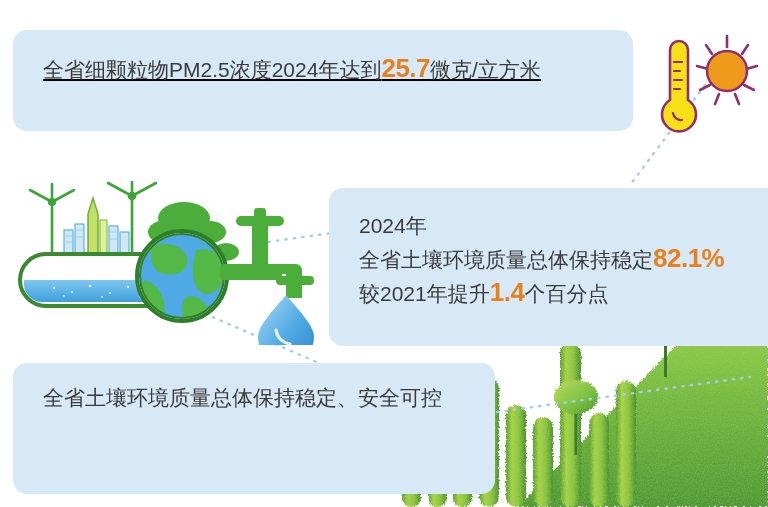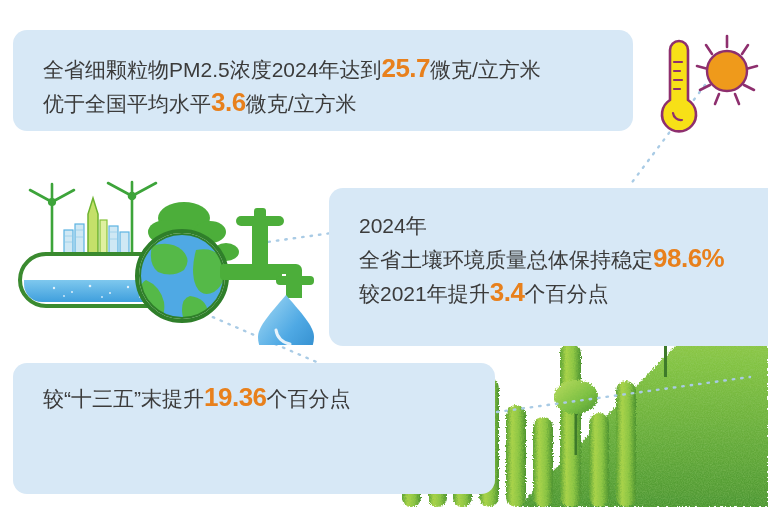--- a/index.html
+++ b/index.html
@@ -26,21 +26,21 @@
     letter-spacing:0px;
   }
   .num{
     color:#e8801c;
     font-weight:bold;
     font-size:26px;
     letter-spacing:-0.5px;
   }
   .lat{font-family:"Liberation Sans","DejaVu Sans",sans-serif;}
 
-  #box1{left:13px;top:30px;width:620px;height:101px;padding:22px 0 0 30px;}
+  #box1{left:13px;top:30px;width:620px;height:101px;padding:22px 0 0 30px;text-decoration:underline;}
   #box2{left:329px;top:188px;width:499px;height:158px;padding:21px 0 0 30px;}
   #box3{left:13px;top:363px;width:482px;height:131px;padding:18px 0 0 30px;}
 
   
   .dots{position:absolute;z-index:5;}
 
   
   .illus{position:absolute;z-index:4;}
   #thermo-sun{left:645px;top:28px;width:120px;height:125px;z-index:7;}
   #eco{left:14px;top:180px;width:320px;height:165px;z-index:7;}
@@ -261,36 +261,33 @@
     <g>
       <path d="M272 115 C 292 138, 300 148, 300 157 a 28 28 0 1 1 -56 0 c 0 -9 8 -19 28 -42 Z" fill="url(#gDrop)"></path>
       <path d="M262 150 a16 16 0 0 0 14 14" fill="none" stroke="#ffffff" stroke-width="3" stroke-linecap="round" opacity="0.85"></path>
     </g>
   </svg>
 
   <div class="callout" id="box1">
     <div class="ctext">
       <span>全省细颗粒物PM2.5浓度2024年达到</span><span class="num lat">25.7</span><span>微克/立方米</span>
     </div>
-    <div class="ctext">
-      <span>优于全国平均水平</span><span class="num lat">3.6</span><span>微克/立方米</span>
-    </div>
   </div>
 
   <div class="callout" id="box2">
     <div class="ctext">
       <span class="lat">2024年</span>
     </div>
     <div class="ctext">
-      <span>全省土壤环境质量总体保持稳定</span><span class="num lat">98.6%</span>
-    </div>
-    <div class="ctext">
-      <span>较2021年提升</span><span class="num lat">3.4</span><span>个百分点</span>
+      <span>全省土壤环境质量总体保持稳定</span><span class="num lat">82.1%</span>
+    </div>
+    <div class="ctext">
+      <span>较2021年提升</span><span class="num lat">1.4</span><span>个百分点</span>
     </div>
   </div>
 
   <div class="callout" id="box3">
     <div class="ctext">
-      <span>较“十三五”末提升</span><span class="num lat">19.36</span><span>个百分点</span>
+      <span>全省土壤环境质量总体保持稳定、安全可控</span>
     </div>
   </div>
 
 </div>
 
 </body></html>

